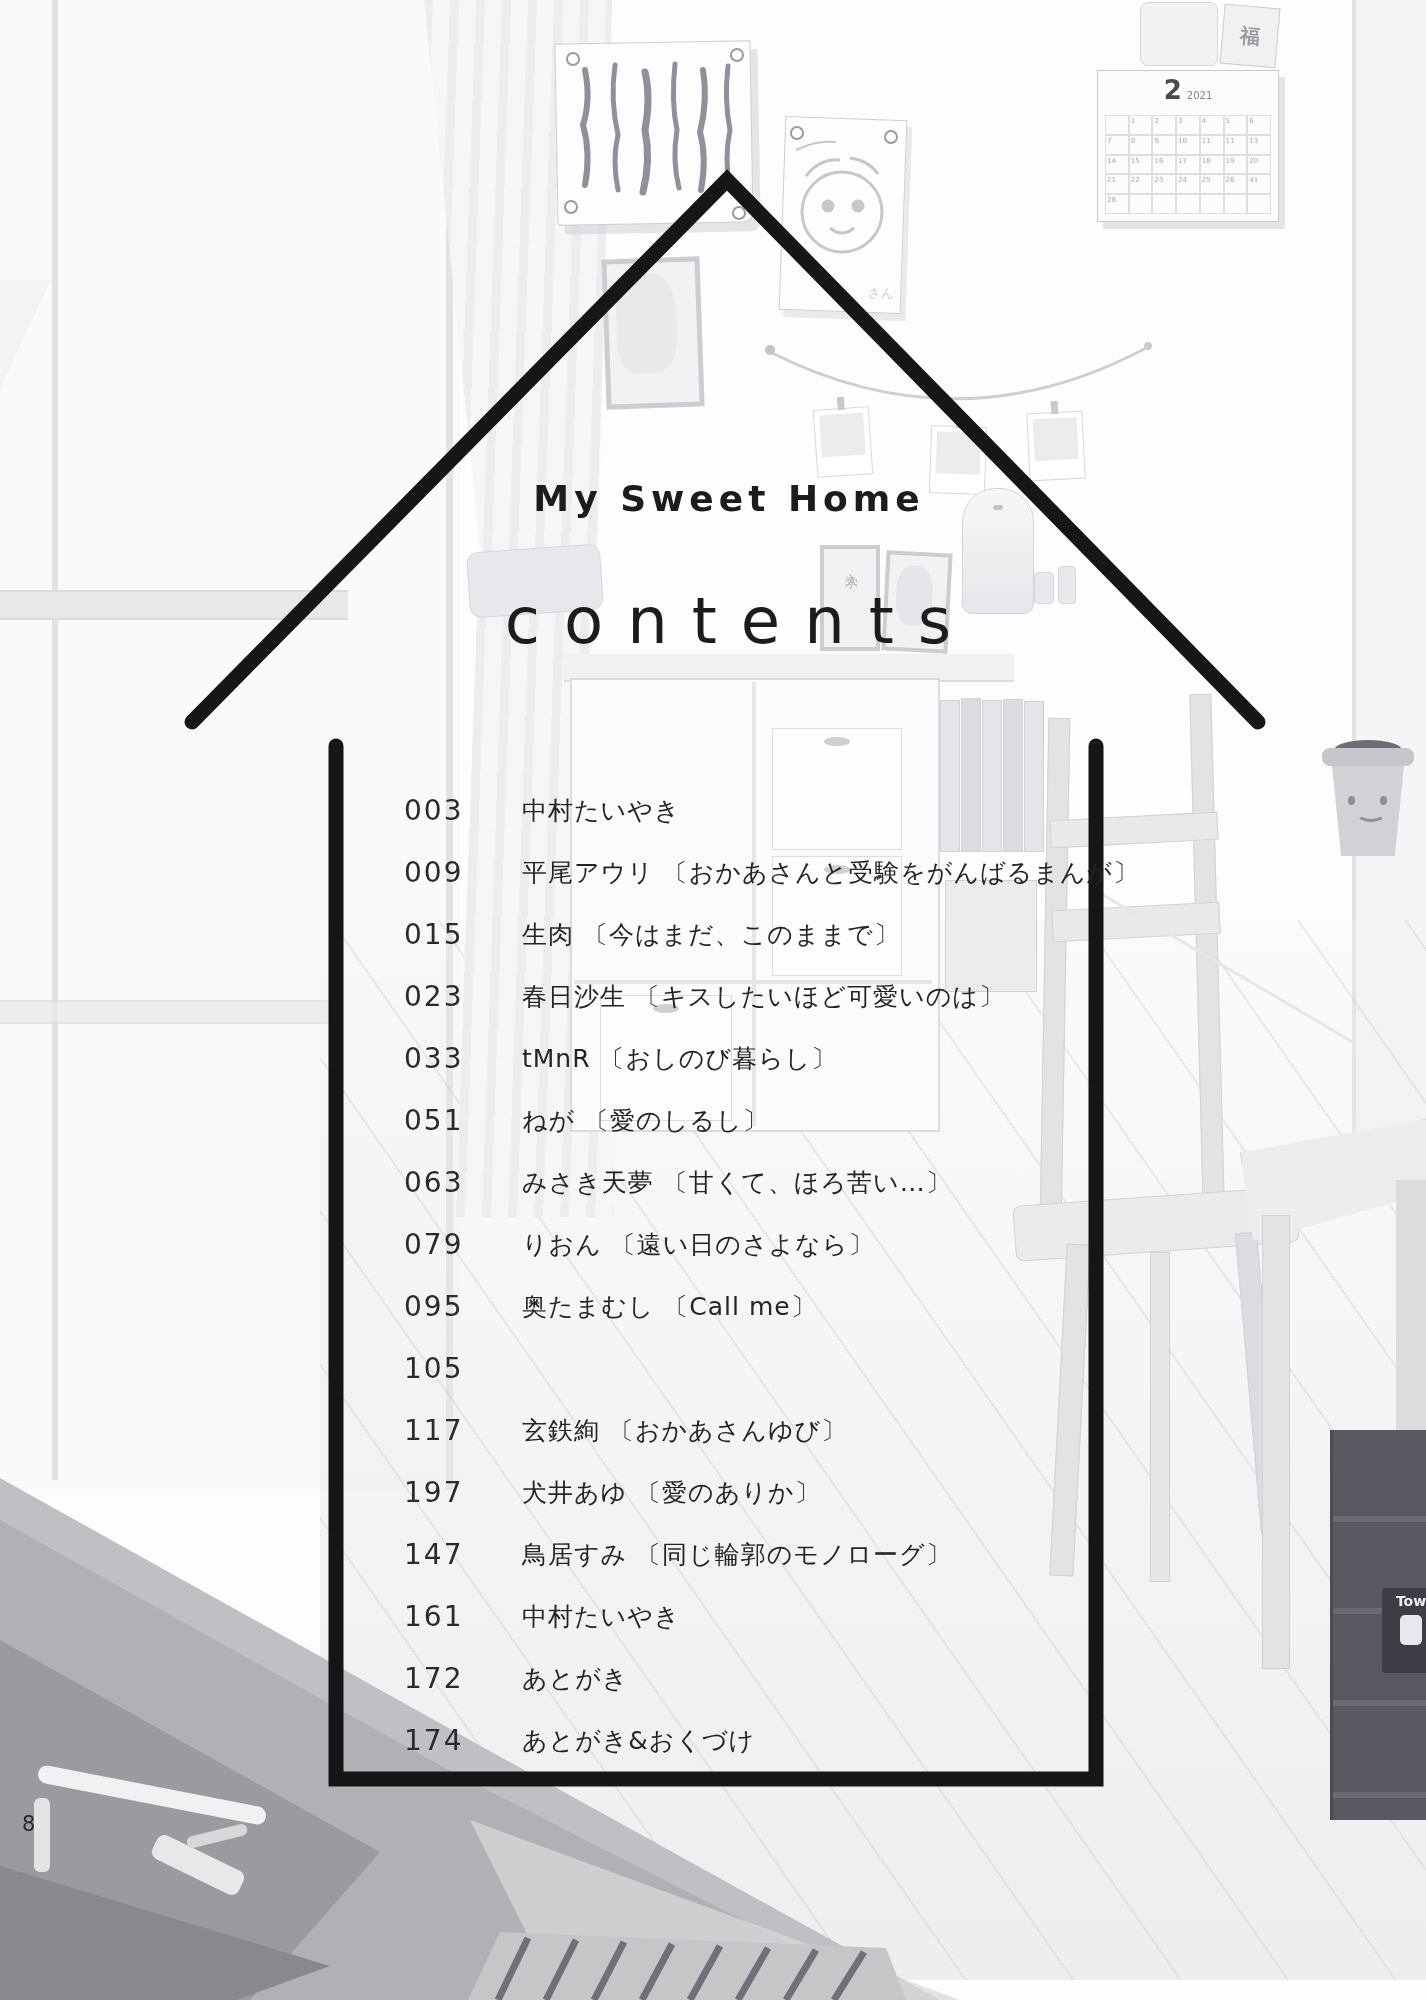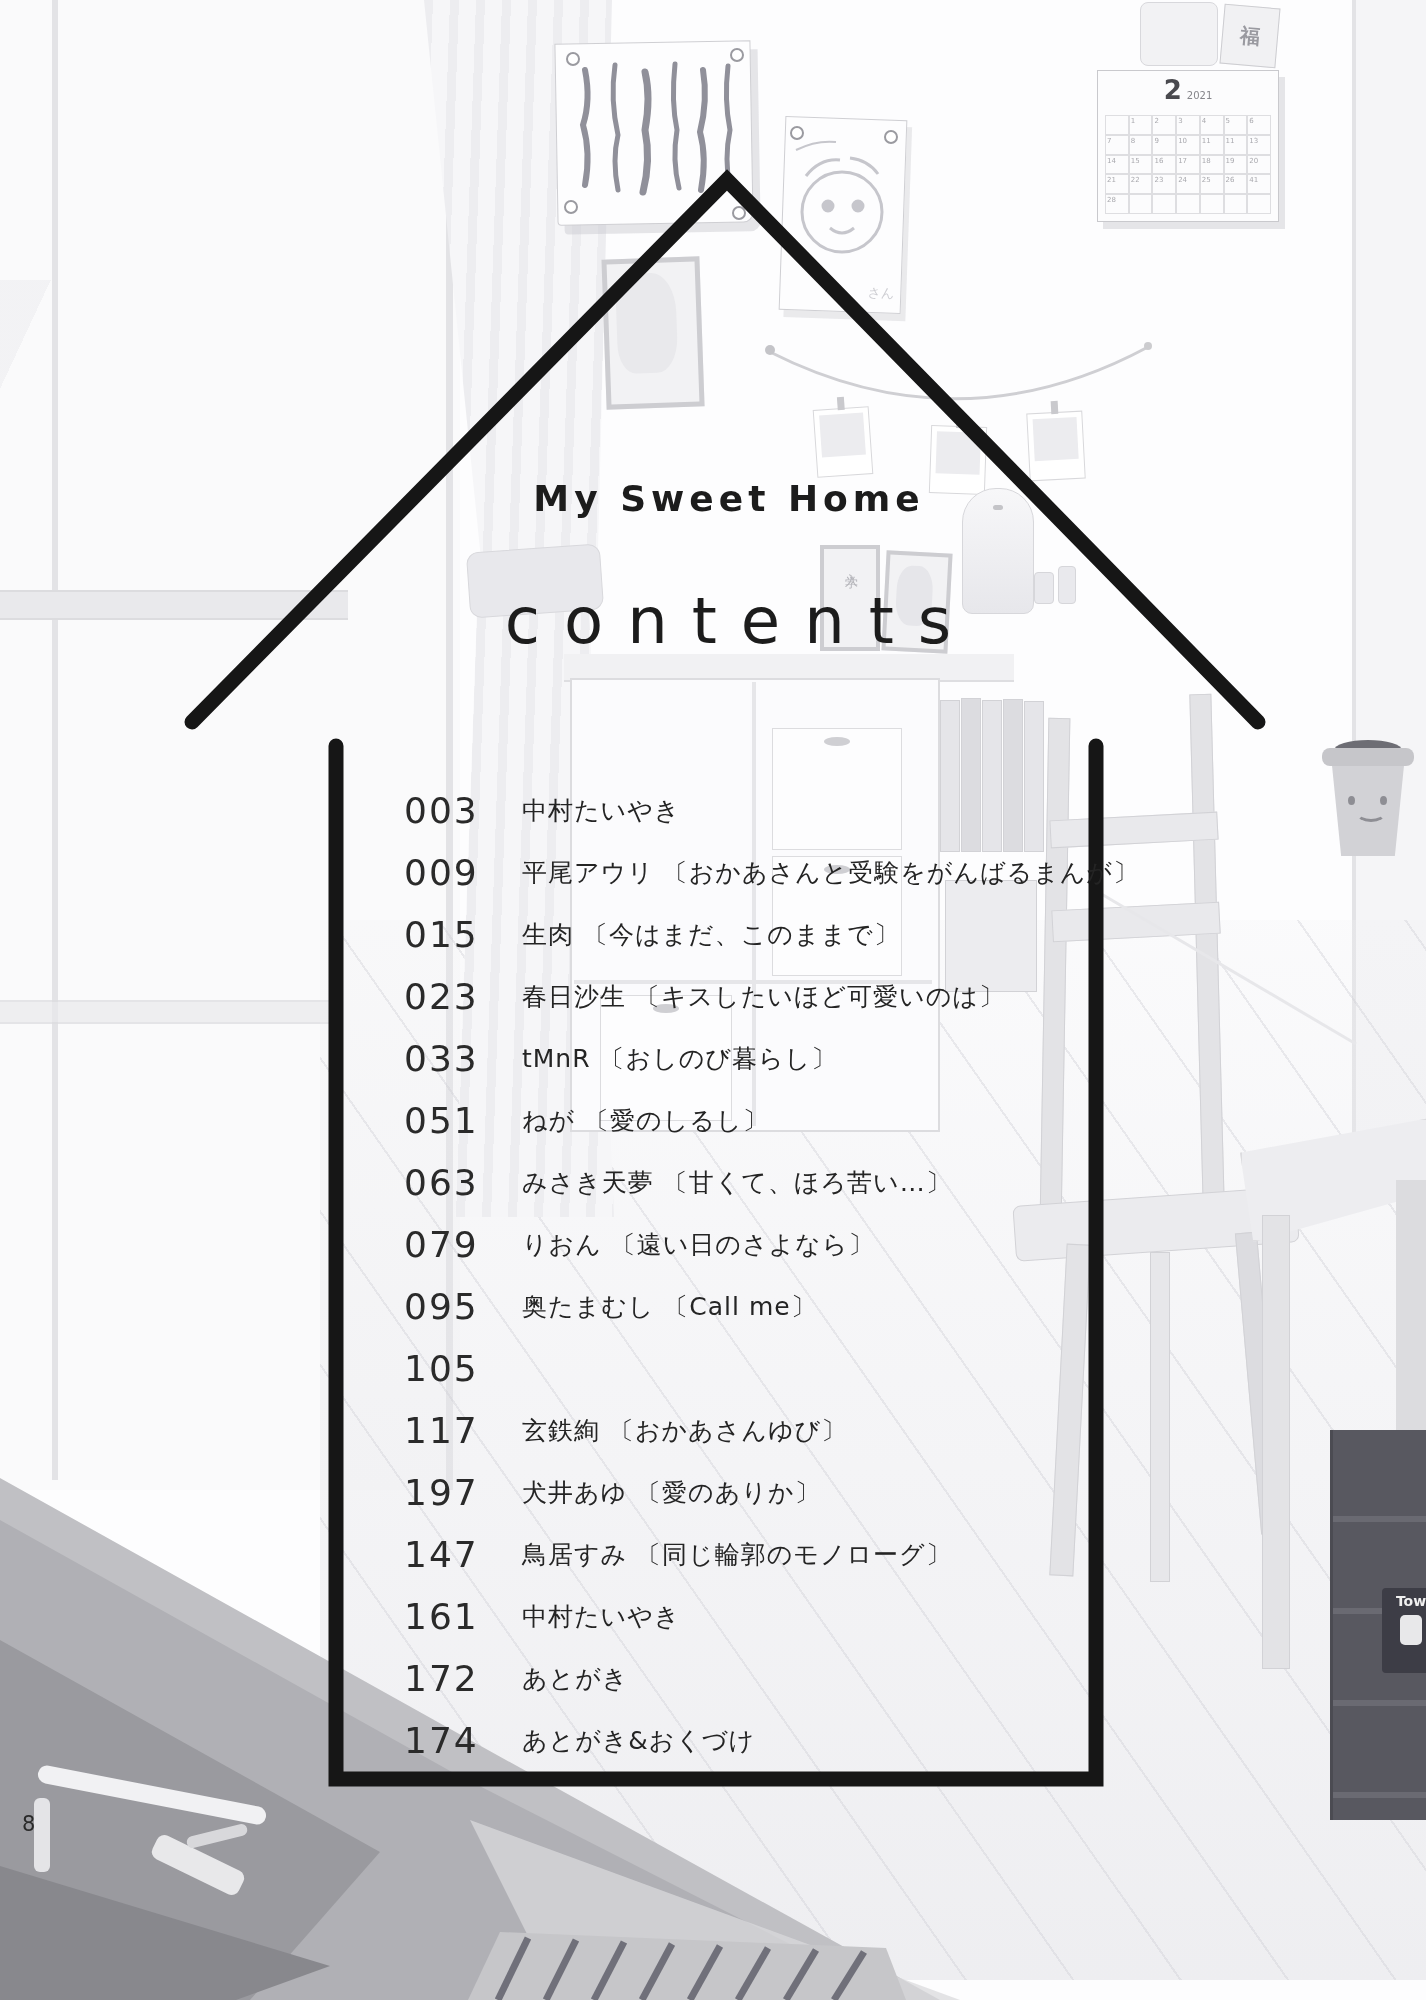--- a/index.html
+++ b/index.html
@@ -68,21 +68,21 @@
   .towel-box .towel{display:block;margin:6px auto 0;width:22px;height:30px;background:#e8e8ea;border-radius:5px;}
   .pot{left:1326px;top:756px;width:84px;height:100px;background:#d2d2d6;
     clip-path:polygon(6% 0,94% 0,82% 100%,18% 100%);}
   .pot-rim{left:1322px;top:748px;width:92px;height:18px;background:#c6c6ca;border-radius:8px;}
   .pot-soil{left:1334px;top:740px;width:68px;height:20px;background:#6d6d74;border-radius:50%;}
   .pot-eye{width:7px;height:9px;background:#8e8e94;border-radius:50%;}
   .pot-smile{width:24px;height:12px;border:3px solid transparent;border-bottom:3px solid #8e8e94;border-radius:50%;}
   
   #toc{left:0px;top:779px;width:1426px;z-index:6;}
   .toc-row{position:relative;height:62px;display:flex;align-items:center;color:#222;}
-  .toc-num{position:absolute;left:404px;font-size:36px;letter-spacing:2px;font-weight:500;color:#2a2a2a;}
+  .toc-num{position:absolute;left:404px;font-size:28px;letter-spacing:2px;font-weight:500;color:#2a2a2a;}
   .toc-title{position:absolute;left:522px;font-size:25px;letter-spacing:1px;font-weight:500;color:#242424;white-space:nowrap;}
   
   #home-title{left:0;top:478px;width:1458px;text-align:center;z-index:6;
     font-size:36px;font-weight:600;letter-spacing:5px;color:#1c1c1c;}
   #contents-title{left:0;top:584px;width:1480px;text-align:center;z-index:6;
     font-size:64px;font-weight:500;letter-spacing:24px;color:#1c1c1c;}
   #folio{left:22px;top:1812px;z-index:7;font-size:21px;color:#2a2a2a;}
   svg.layer{position:absolute;left:0;top:0;}
 </style>
 </head>

